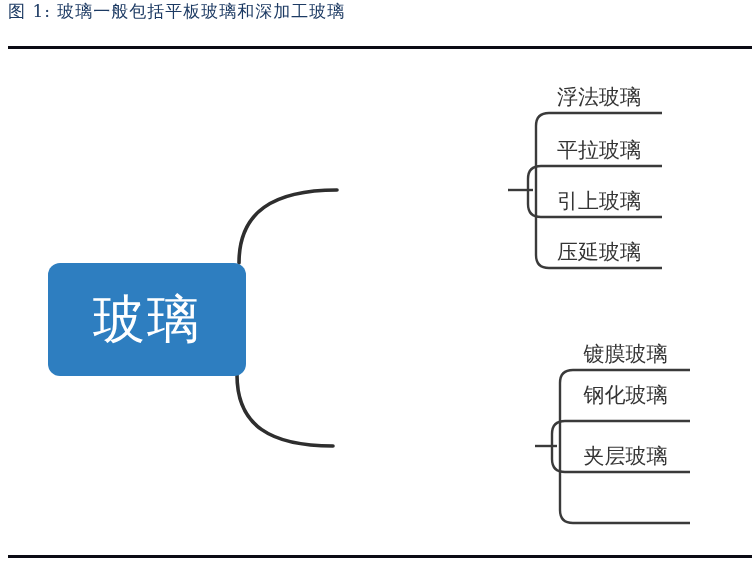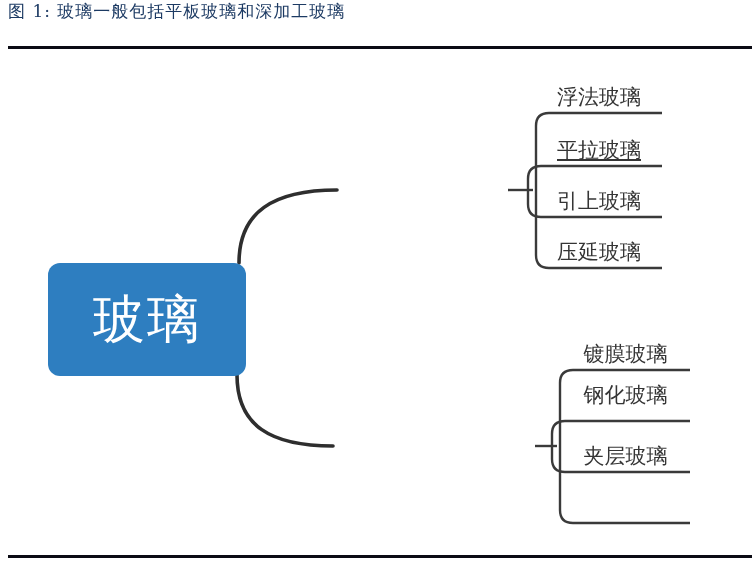--- a/index.html
+++ b/index.html
@@ -81,21 +81,21 @@
   .leaf-label {
     position: absolute;
     text-align: center;
     font-size: 21px;
     line-height: 26px;
     color: #353535;
     white-space: nowrap;
   }
   .leaf-top    { left: 535px; width: 128px; }
   .leaf-bottom { left: 560px; width: 131px; }
-  .lt-0 { top: 84px; }  .lt-1 { top: 137px; text-decoration: underline; } .lt-2 { top: 188px; } .lt-3 { top: 239px; }
+  .lt-0 { top: 84px; }  .lt-1 { top: 137px; } .lt-2 { top: 188px; } .lt-3 { top: 239px; }
   .lb-0 { top: 341px; } .lb-1 { top: 382px; } .lb-2 { top: 443px; } .lb-3 { top: 494px; }
 </style>
 </head>
 <body>
 
 <div class="page">
 
   <div class="figure-title">图 1: 玻璃一般包括平板玻璃和深加工玻璃</div>
 
   <div class="rule rule-top"></div>

